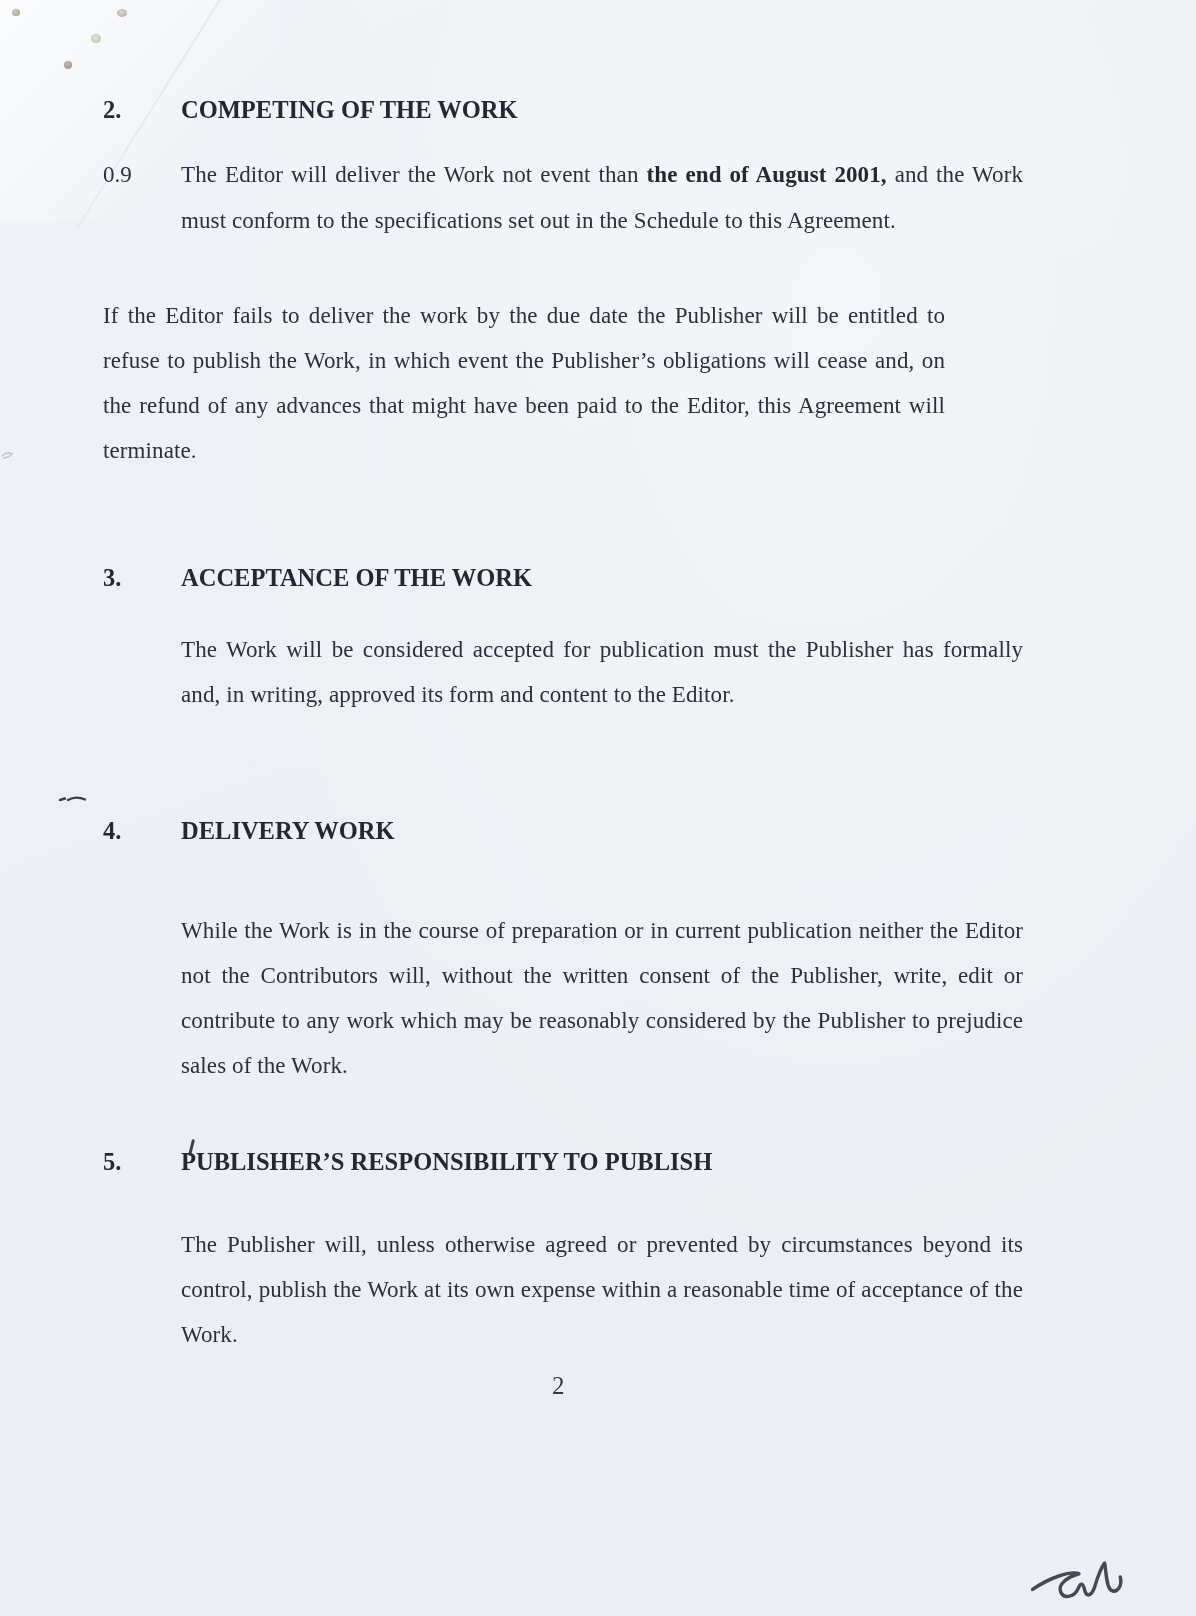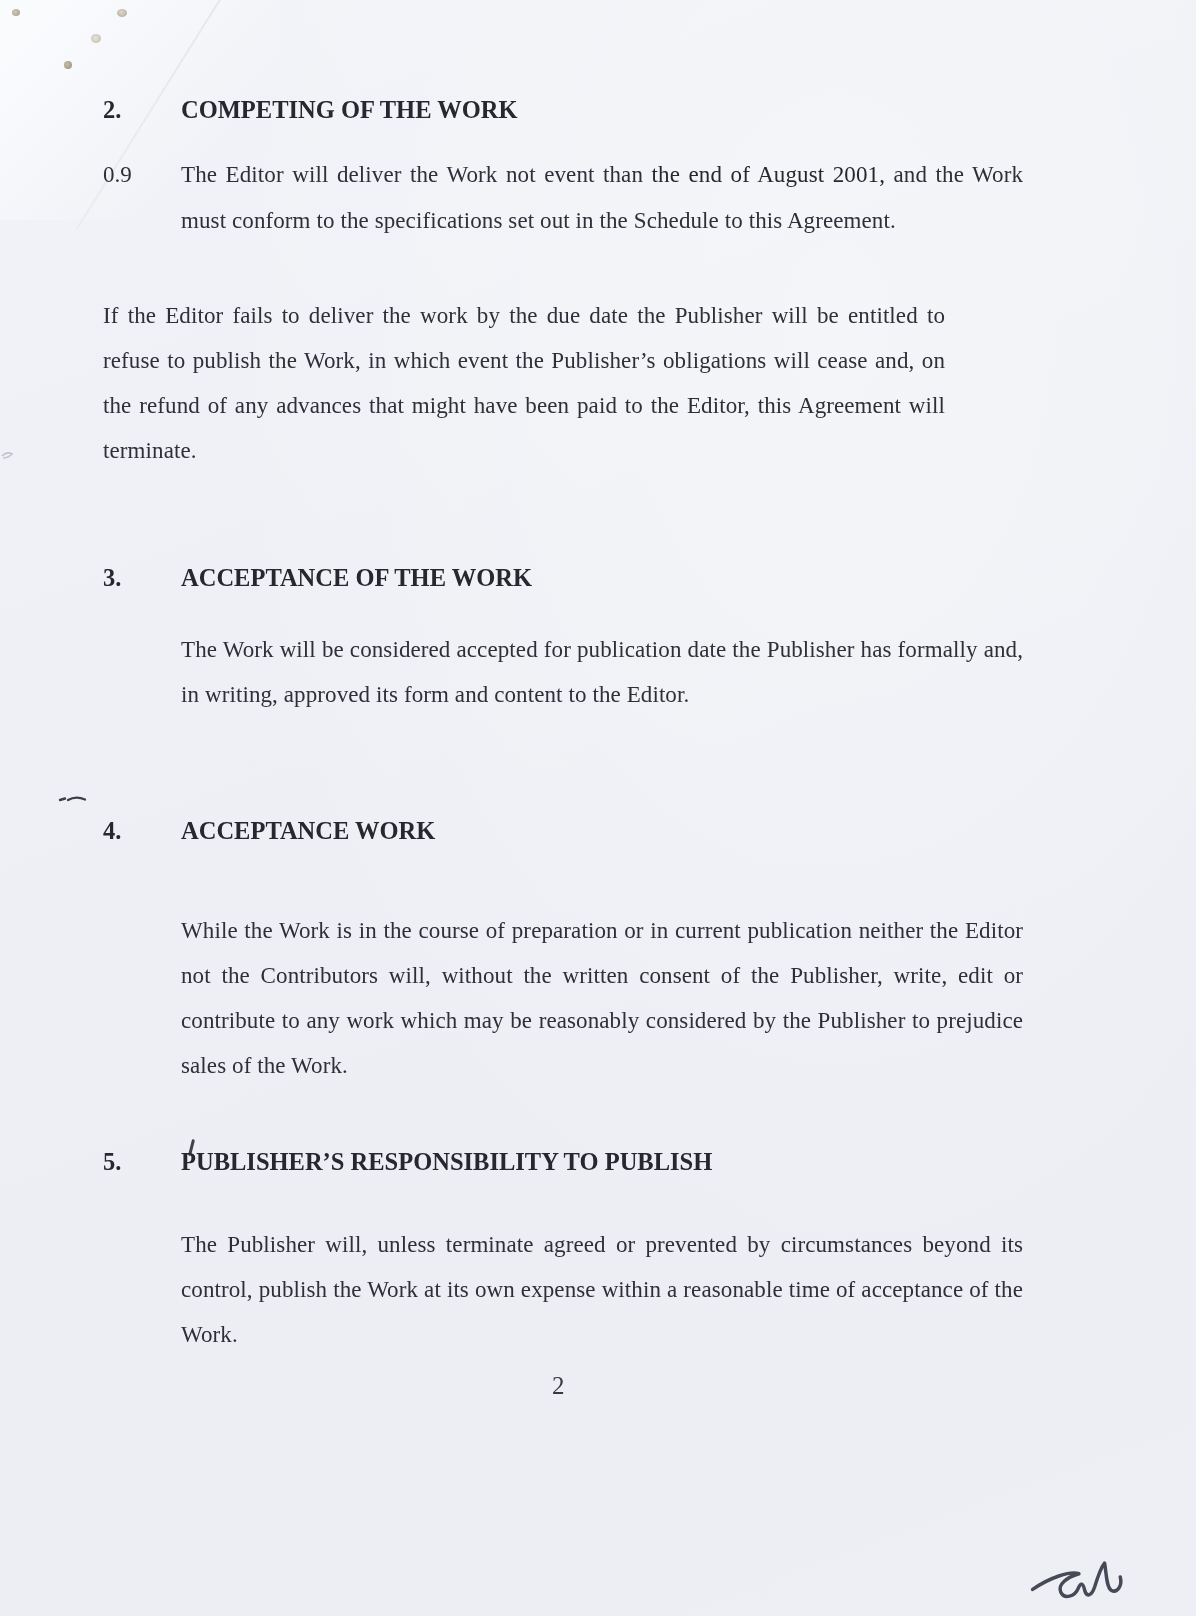--- a/index.html
+++ b/index.html
@@ -43,21 +43,21 @@
   
   .block { position: absolute; left: 103px; width: 922px; display: flex; }
   .num-col { width: 78px; flex: 0 0 78px; font-size: 23px; line-height: 45px; }
   .body-col { width: 842px; flex: 0 0 842px; font-size: 23px; line-height: 45px;
               text-align: justify; letter-spacing: .1px; }
   .heading .num-col, .heading .body-col {
     font-weight: bold; font-size: 24.5px; color: #26272f; text-align: left;
     letter-spacing: 0;
   }
   .clause-21 .num-col, .clause-21 .body-col { line-height: 46px; }
-  .body-col b { font-weight: normal; color: #26272f; }
+  .body-col b { font-weight: bold; color: #26272f; }
 
   .page-number { position: absolute; left: 552px; top: 1372px; width: 60px;
                  font-size: 25px; color: #383943; }
 
   .signature { position: absolute; left: 1026px; top: 1552px; }
 </style>
 </head>
 <body>
 
 <div class="page">
@@ -93,41 +93,41 @@
     <div class="body-col">If the Editor fails to deliver the work by the due date the Publisher will be entitled to refuse to publish the Work, in which event the Publisher’s obligations will cease and, on the refund of any advances that might have been paid to the Editor, this Agreement will terminate.</div>
   </div>
 
   <div class="block heading" style="top:555px">
     <div class="num-col">3.</div>
     <div class="body-col">ACCEPTANCE OF THE WORK</div>
   </div>
 
   <div class="block" style="top:627px">
     <div class="num-col"></div>
-    <div class="body-col">The Work will be considered accepted for publication date the Publisher has formally and, in writing, approved its form and content to the Editor.</div>
+    <div class="body-col">The Work will be considered accepted for publication must the Publisher has formally and, in writing, approved its form and content to the Editor.</div>
   </div>
 
   <div class="block heading" style="top:808px">
     <div class="num-col">4.</div>
-    <div class="body-col">ACCEPTANCE WORK</div>
+    <div class="body-col">DELIVERY WORK</div>
   </div>
 
   <div class="block" style="top:908px">
     <div class="num-col"></div>
     <div class="body-col">While the Work is in the course of preparation or in current publication neither the Editor not the Contributors will, without the written consent of the Publisher, write, edit or contribute to any work which may be reasonably considered by the Publisher to prejudice sales of the Work.</div>
   </div>
 
   <div class="block heading" style="top:1139px">
     <div class="num-col">5.</div>
     <div class="body-col">PUBLISHER’S RESPONSIBILITY TO PUBLISH</div>
   </div>
 
   <div class="block" style="top:1222px">
     <div class="num-col"></div>
-    <div class="body-col">The Publisher will, unless terminate agreed or prevented by circumstances beyond its control, publish the Work at its own expense within a reasonable time of acceptance of the Work.</div>
+    <div class="body-col">The Publisher will, unless otherwise agreed or prevented by circumstances beyond its control, publish the Work at its own expense within a reasonable time of acceptance of the Work.</div>
   </div>
 
   <div class="page-number">2</div>
 
   <svg class="signature" width="124" height="60" viewBox="0 0 150 70">
     <path d="M8 44 C 28 30, 54 21, 64 25
              C 50 29, 38 38, 42 47
              C 46 56, 59 53, 63 43
              C 66 35, 69 36, 71 45
              C 73 53, 79 53, 83 41

